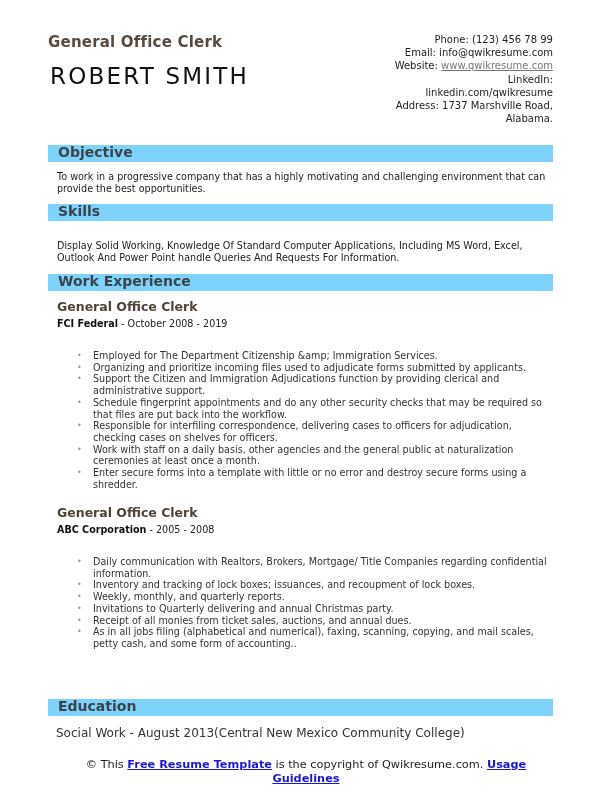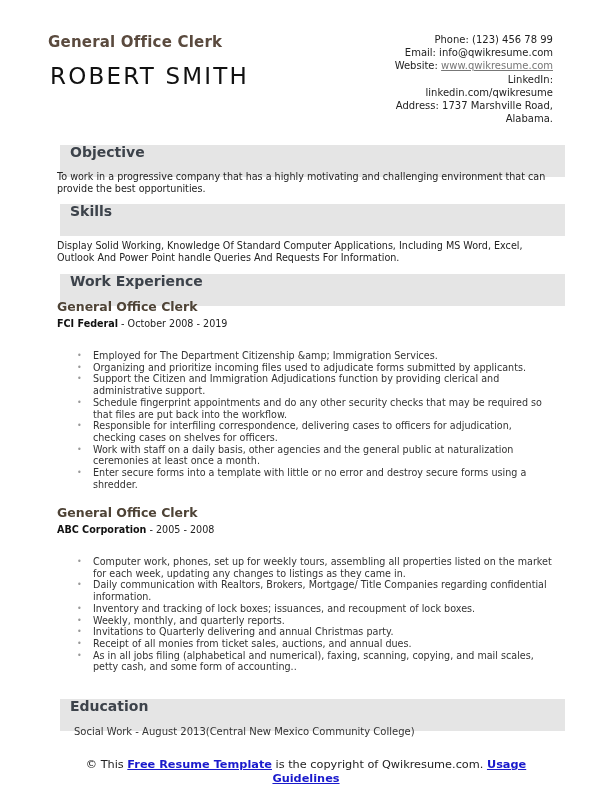--- a/index.html
+++ b/index.html
@@ -15,22 +15,22 @@
     .name {
       position: absolute; left: 2px; top: 30px;
       font-size: 23px; letter-spacing: 2.2px; color: #111;
     }
     .contact {
       position: absolute; right: 0; top: 0; width: 190px;
       text-align: right; font-size: 10px; line-height: 13.2px; color: #222;
     }
     .contact a { color: #777; text-decoration: underline; }
     .section-bar {
-      position: absolute; left: 60px; width: 505px; height: 32px;
-      background: #e5e5e5;
+      position: absolute; left: 48px; width: 505px; height: 17px;
+      background: #7dd3fc;
     }
     .section-title {
       position: absolute; left: 10px; top: -1px;
       font-size: 14px; font-weight: bold; color: #3d434b;
     }
     .para {
       position: absolute; left: 57px; width: 490px;
       font-size: 9.6px; line-height: 11.7px; color: #222;
     }
     .sub-title {
@@ -42,21 +42,21 @@
     .employer b { font-weight: bold; color: #111; }
     ul.bullets {
       position: absolute; left: 57px; width: 480px; margin: 15px; padding: 0; list-style: none;
       font-size: 9.6px; line-height: 11.7px; color: #333;
     }
     ul.bullets li { position: relative; padding-left: 21px; }
     ul.bullets li::before {
       content: "\2022"; position: absolute; left: 5px; top: 0; color: #999; font-size: 8px;
     }
     .edu {
-      position: absolute; left: 74px; top: 726px; font-size: 10px; color: #333;
+      position: absolute; left: 56px; top: 726px; font-size: 12px; color: #333;
     }
     .footer {
       position: absolute; left: 80px; top: 758px; width: 452px;
       text-align: center; font-size: 11.3px; line-height: 14px; color: #222;
     }
     .footer a { color: #1a1acc; font-weight: bold; text-decoration: underline; }
   </style>
 </head>
 <body>
 
@@ -96,21 +96,20 @@
   <li>Support the Citizen and Immigration Adjudications function by providing clerical and administrative support.</li>
   <li>Schedule fingerprint appointments and do any other security checks that may be required so that files are put back into the workflow.</li>
   <li>Responsible for interfiling correspondence, delivering cases to officers for adjudication, checking cases on shelves for officers.</li>
   <li>Work with staff on a daily basis, other agencies and the general public at naturalization ceremonies at least once a month.</li>
   <li>Enter secure forms into a template with little or no error and destroy secure forms using a shredder.</li>
 </ul>
 
 <div class="sub-title" style="top:505px;">General Office Clerk</div>
 <div class="employer" style="top:524px;"><b>ABC Corporation</b><span> - 2005 - 2008</span></div>
 <ul class="bullets" style="top:541px;">
-  <li>Computer work, phones, set up for weekly tours, assembling all properties listed on the market for each week, updating any changes to listings as they came in.</li>
   <li>Daily communication with Realtors, Brokers, Mortgage/ Title Companies regarding confidential information.</li>
   <li>Inventory and tracking of lock boxes; issuances, and recoupment of lock boxes.</li>
   <li>Weekly, monthly, and quarterly reports.</li>
   <li>Invitations to Quarterly delivering and annual Christmas party.</li>
   <li>Receipt of all monies from ticket sales, auctions, and annual dues.</li>
   <li>As in all jobs filing (alphabetical and numerical), faxing, scanning, copying, and mail scales, petty cash, and some form of accounting..</li>
 </ul>
 
 <div class="section-bar" style="top:699px;">
   <div class="section-title">Education</div>

